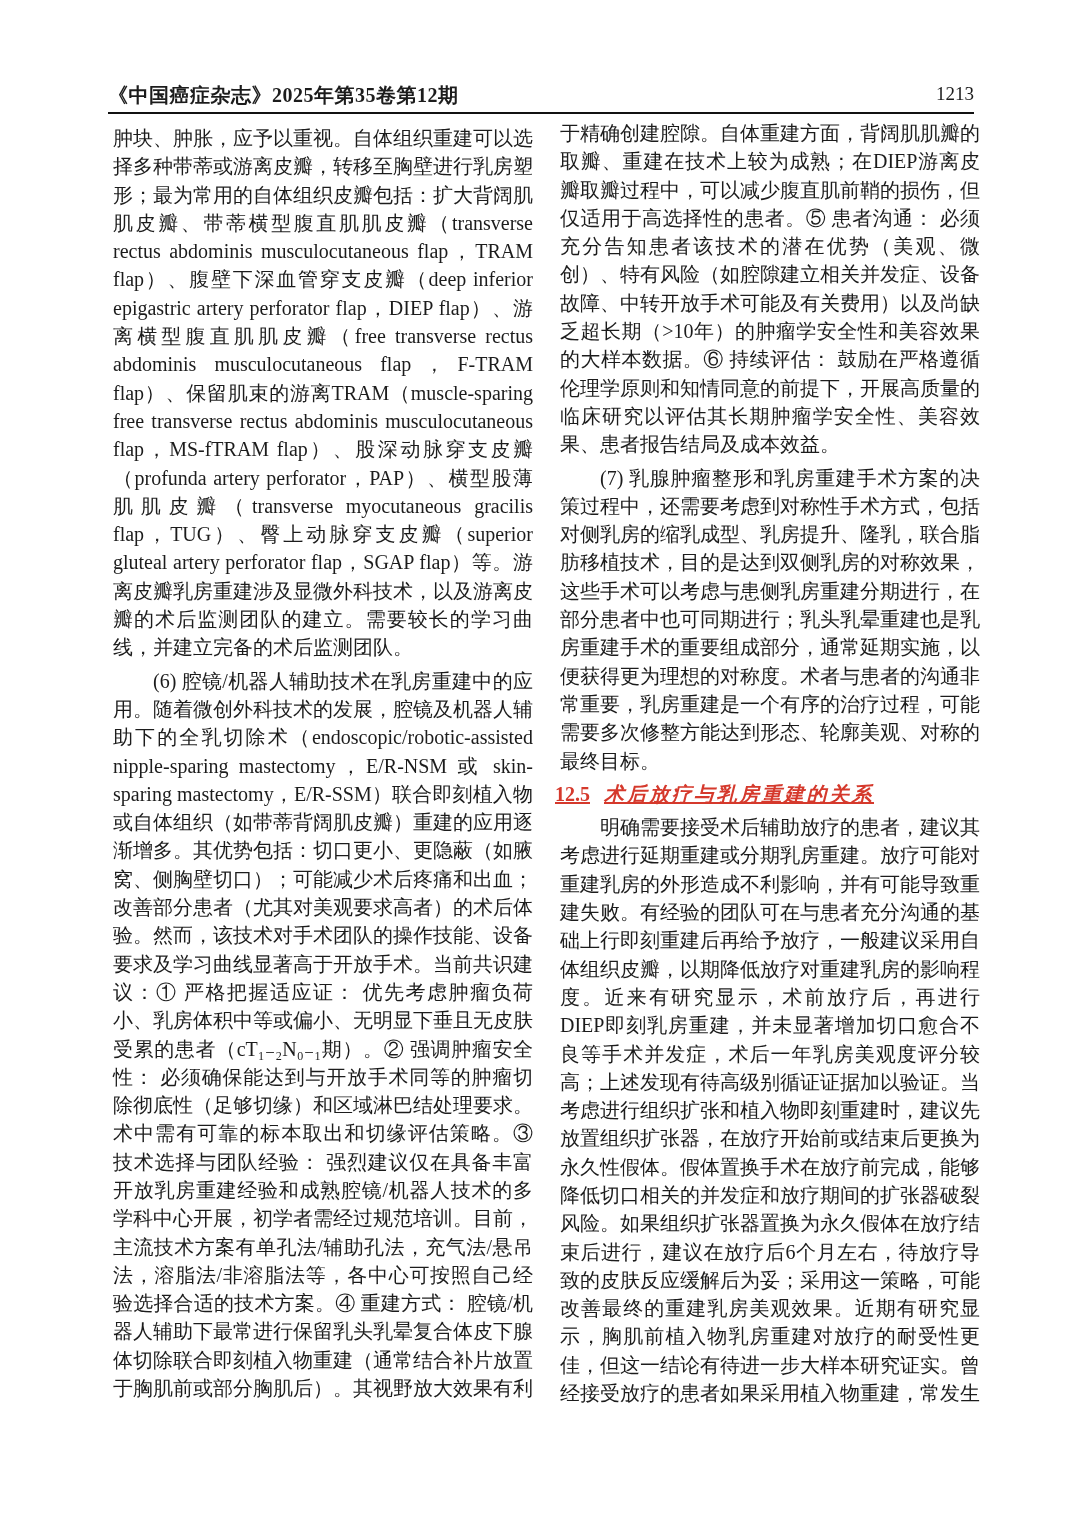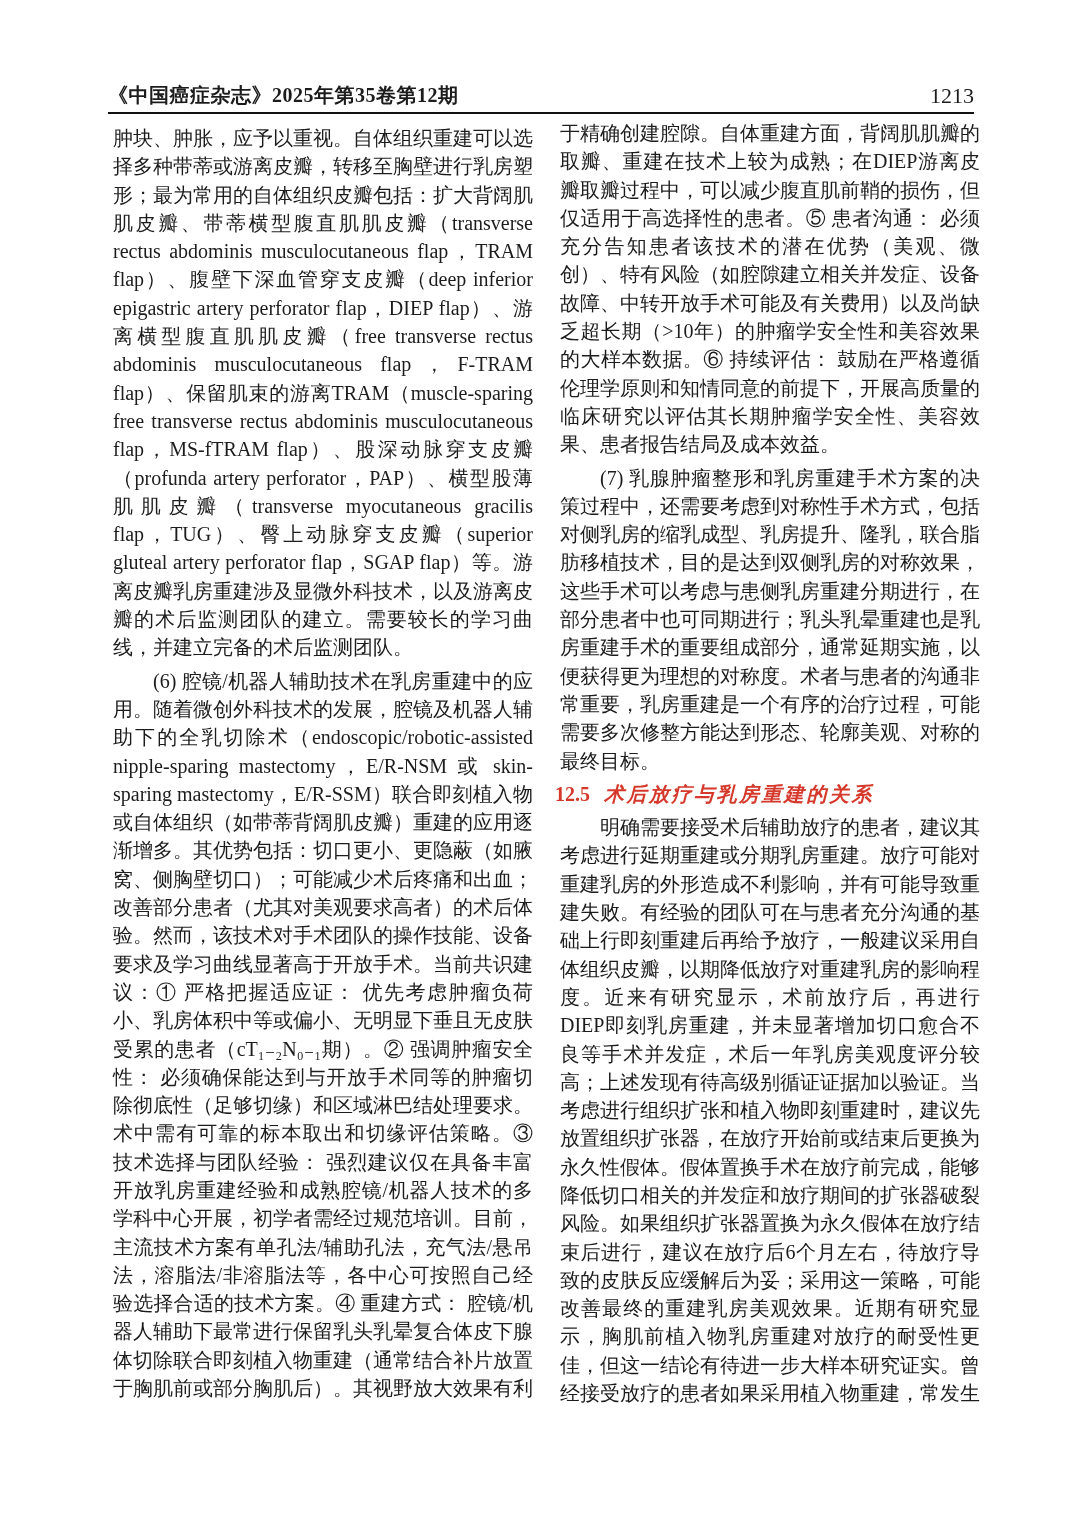--- a/index.html
+++ b/index.html
@@ -24,21 +24,21 @@
     position: absolute;
     left: 0; top: 0;
     font-weight: bold;
     font-size: 20px;
     letter-spacing: 0.5px;
     white-space: nowrap;
   }
   .page-number {
     position: absolute;
     right: 0; top: 1px;
-    font-size: 22px;
+    font-size: 19px;
   }
   .header-rule {
     position: absolute;
     left: 108px;
     top: 112px;
     width: 866px;
     height: 2px;
     background: #111111;
   }
   
@@ -88,17 +88,17 @@
     <span class="journal-title">《中国癌症杂志》2025年第35卷第12期</span>
     <span class="page-number">1213</span>
   </div>
 
   <div class="header-rule"></div>
 
   <div class="article-body">
       <p class="para">肿块、肿胀，应予以重视。自体组织重建可以选择多种带蒂或游离皮瓣，转移至胸壁进行乳房塑形；最为常用的自体组织皮瓣包括：扩大背阔肌肌皮瓣、带蒂横型腹直肌肌皮瓣（transverse rectus abdominis musculocutaneous flap，TRAM flap）、腹壁下深血管穿支皮瓣（deep inferior epigastric artery perforator flap，DIEP flap）、游离横型腹直肌肌皮瓣（free transverse rectus abdominis musculocutaneous flap，F-TRAM flap）、保留肌束的游离TRAM（muscle-sparing free transverse rectus abdominis musculocutaneous flap，MS-fTRAM flap）、股深动脉穿支皮瓣（profunda artery perforator，PAP）、横型股薄肌肌皮瓣（transverse myocutaneous gracilis flap，TUG）、臀上动脉穿支皮瓣（superior gluteal artery perforator flap，SGAP flap）等。游离皮瓣乳房重建涉及显微外科技术，以及游离皮瓣的术后监测团队的建立。需要较长的学习曲线，并建立完备的术后监测团队。</p>
       <p class="para indent">(6) 腔镜/机器人辅助技术在乳房重建中的应用。随着微创外科技术的发展，腔镜及机器人辅助下的全乳切除术（endoscopic/robotic-assisted nipple-sparing mastectomy，E/R-NSM 或 skin-sparing mastectomy，E/R-SSM）联合即刻植入物或自体组织（如带蒂背阔肌皮瓣）重建的应用逐渐增多。其优势包括：切口更小、更隐蔽（如腋窝、侧胸壁切口）；可能减少术后疼痛和出血；改善部分患者（尤其对美观要求高者）的术后体验。然而，该技术对手术团队的操作技能、设备要求及学习曲线显著高于开放手术。当前共识建议：① 严格把握适应证： 优先考虑肿瘤负荷小、乳房体积中等或偏小、无明显下垂且无皮肤受累的患者（cT₁₋₂N₀₋₁期）。② 强调肿瘤安全性： 必须确保能达到与开放手术同等的肿瘤切除彻底性（足够切缘）和区域淋巴结处理要求。术中需有可靠的标本取出和切缘评估策略。③ 技术选择与团队经验： 强烈建议仅在具备丰富开放乳房重建经验和成熟腔镜/机器人技术的多学科中心开展，初学者需经过规范培训。目前，主流技术方案有单孔法/辅助孔法，充气法/悬吊法，溶脂法/非溶脂法等，各中心可按照自己经验选择合适的技术方案。④ 重建方式： 腔镜/机器人辅助下最常进行保留乳头乳晕复合体皮下腺体切除联合即刻植入物重建（通常结合补片放置于胸肌前或部分胸肌后）。其视野放大效果有利于精确创建腔隙。自体重建方面，背阔肌肌瓣的取瓣、重建在技术上较为成熟；在DIEP游离皮瓣取瓣过程中，可以减少腹直肌前鞘的损伤，但仅适用于高选择性的患者。⑤ 患者沟通： 必须充分告知患者该技术的潜在优势（美观、微创）、特有风险（如腔隙建立相关并发症、设备故障、中转开放手术可能及有关费用）以及尚缺乏超长期（&gt;10年）的肿瘤学安全性和美容效果的大样本数据。⑥ 持续评估： 鼓励在严格遵循伦理学原则和知情同意的前提下，开展高质量的临床研究以评估其长期肿瘤学安全性、美容效果、患者报告结局及成本效益。</p>
       <p class="para indent">(7) 乳腺肿瘤整形和乳房重建手术方案的决策过程中，还需要考虑到对称性手术方式，包括对侧乳房的缩乳成型、乳房提升、隆乳，联合脂肪移植技术，目的是达到双侧乳房的对称效果，这些手术可以考虑与患侧乳房重建分期进行，在部分患者中也可同期进行；乳头乳晕重建也是乳房重建手术的重要组成部分，通常延期实施，以便获得更为理想的对称度。术者与患者的沟通非常重要，乳房重建是一个有序的治疗过程，可能需要多次修整方能达到形态、轮廓美观、对称的最终目标。</p>
-      <div class="section-heading" style="color: rgb(213, 57, 44);"><span class="num">12.5</span><span class="title">术后放疗与乳房重建的关系</span></div>
+      <div class="section-heading" style="color: rgb(213, 57, 44); text-decoration: underline;"><span class="num">12.5</span><span class="title">术后放疗与乳房重建的关系</span></div>
       <p class="para indent">明确需要接受术后辅助放疗的患者，建议其考虑进行延期重建或分期乳房重建。放疗可能对重建乳房的外形造成不利影响，并有可能导致重建失败。有经验的团队可在与患者充分沟通的基础上行即刻重建后再给予放疗，一般建议采用自体组织皮瓣，以期降低放疗对重建乳房的影响程度。近来有研究显示，术前放疗后，再进行DIEP即刻乳房重建，并未显著增加切口愈合不良等手术并发症，术后一年乳房美观度评分较高；上述发现有待高级别循证证据加以验证。当考虑进行组织扩张和植入物即刻重建时，建议先放置组织扩张器，在放疗开始前或结束后更换为永久性假体。假体置换手术在放疗前完成，能够降低切口相关的并发症和放疗期间的扩张器破裂风险。如果组织扩张器置换为永久假体在放疗结束后进行，建议在放疗后6个月左右，待放疗导致的皮肤反应缓解后为妥；采用这一策略，可能改善最终的重建乳房美观效果。近期有研究显示，胸肌前植入物乳房重建对放疗的耐受性更佳，但这一结论有待进一步大样本研究证实。曾经接受放疗的患者如果采用植入物重建，常发生较严重的包囊挛缩、移位、重建乳房美观度差和植入物暴露，因此，放疗后的延期乳房重建，不宜使用组</p>
     </div>
 
 </div>
 
 </body></html>

